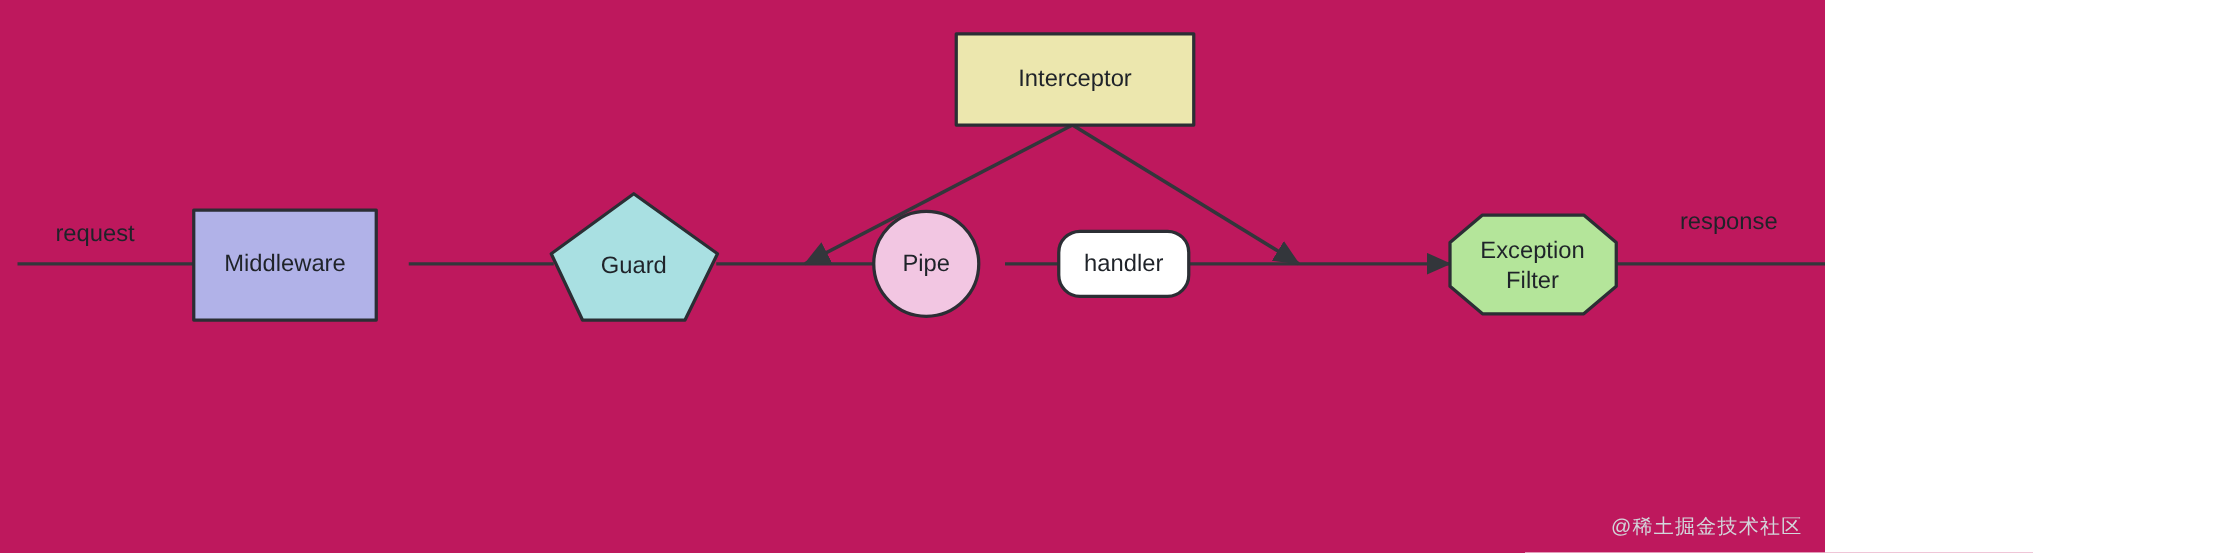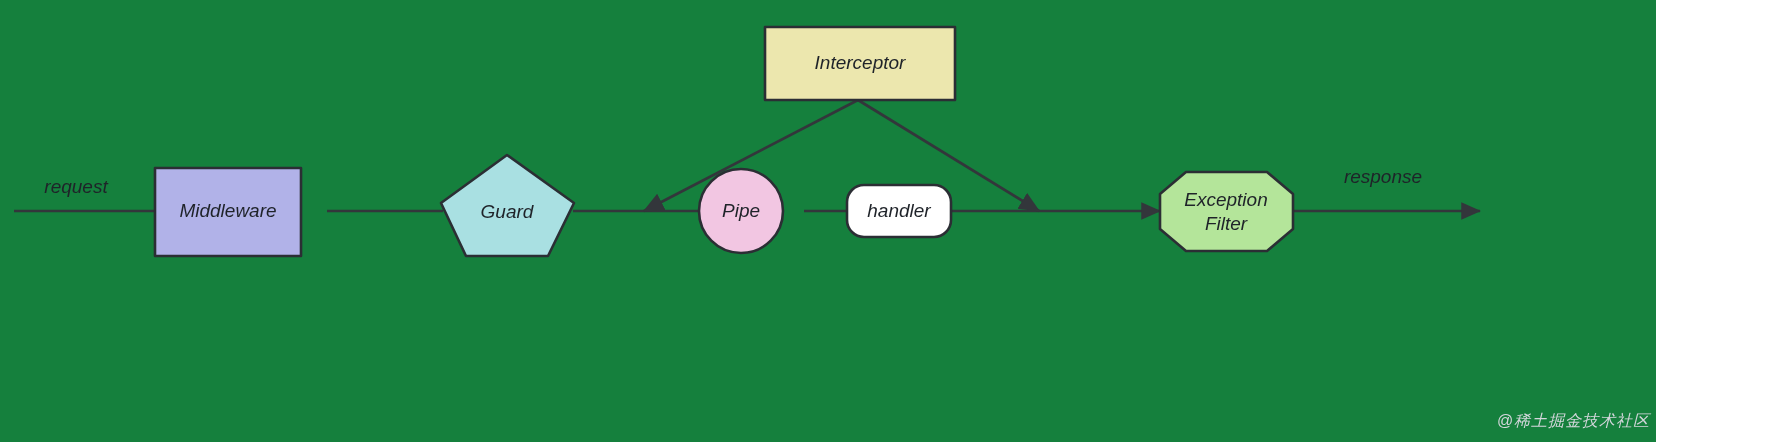--- a/index.html
+++ b/index.html
@@ -5,25 +5,24 @@
   html, body {
     margin: 0;
     padding: 0;
     background: #ffffff;
   }
   body {
     font-family: "Liberation Sans", "DejaVu Sans", sans-serif;
   }
   #canvas {
     position: relative;
-    width: 1656px;
+    width: 1460px;
     height: 442px;
-    background: #15803d;
+    background: #be185d;
     overflow: hidden;
-    font-style: italic;
   }
   #diagram-svg {
     position: absolute;
     left: 0;
     top: 0;
     width: 1792px;
     height: 442px;
     display: block;
   }
   .node-label {
@@ -50,21 +49,21 @@
     stroke-width: 2.6;
     fill: none;
   }
   .branch-line {
     stroke: #33363b;
     stroke-width: 2.8;
     fill: none;
   }
   .watermark {
     position: absolute;
-    right: 6px;
+    right: 18px;
     bottom: 10px;
     font-family: "Liberation Sans", "DejaVu Sans", sans-serif;
     font-size: 16px;
     color: #d3d6db;
     letter-spacing: 1px;
     white-space: nowrap;
     user-select: none;
   }
 </style>
 </head>

